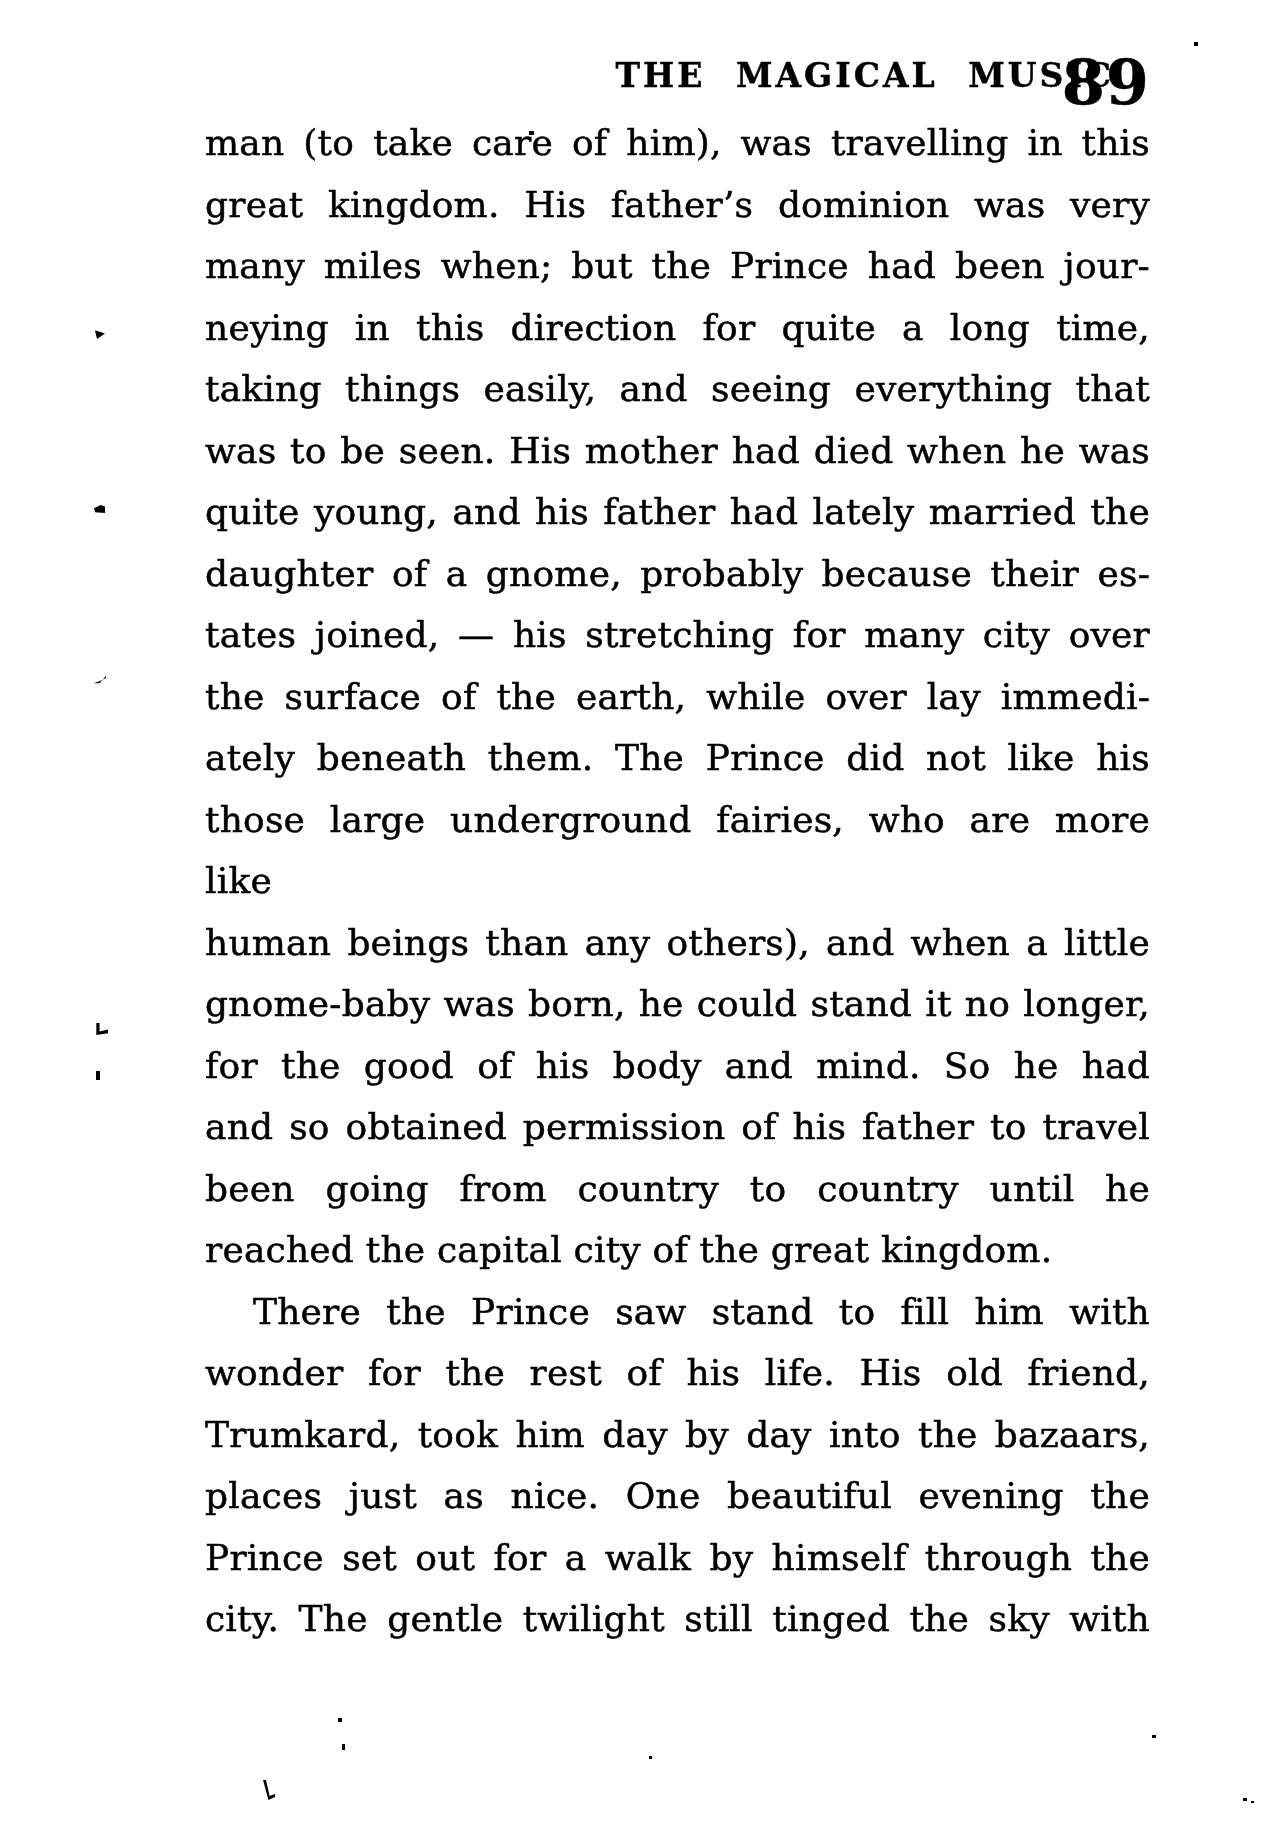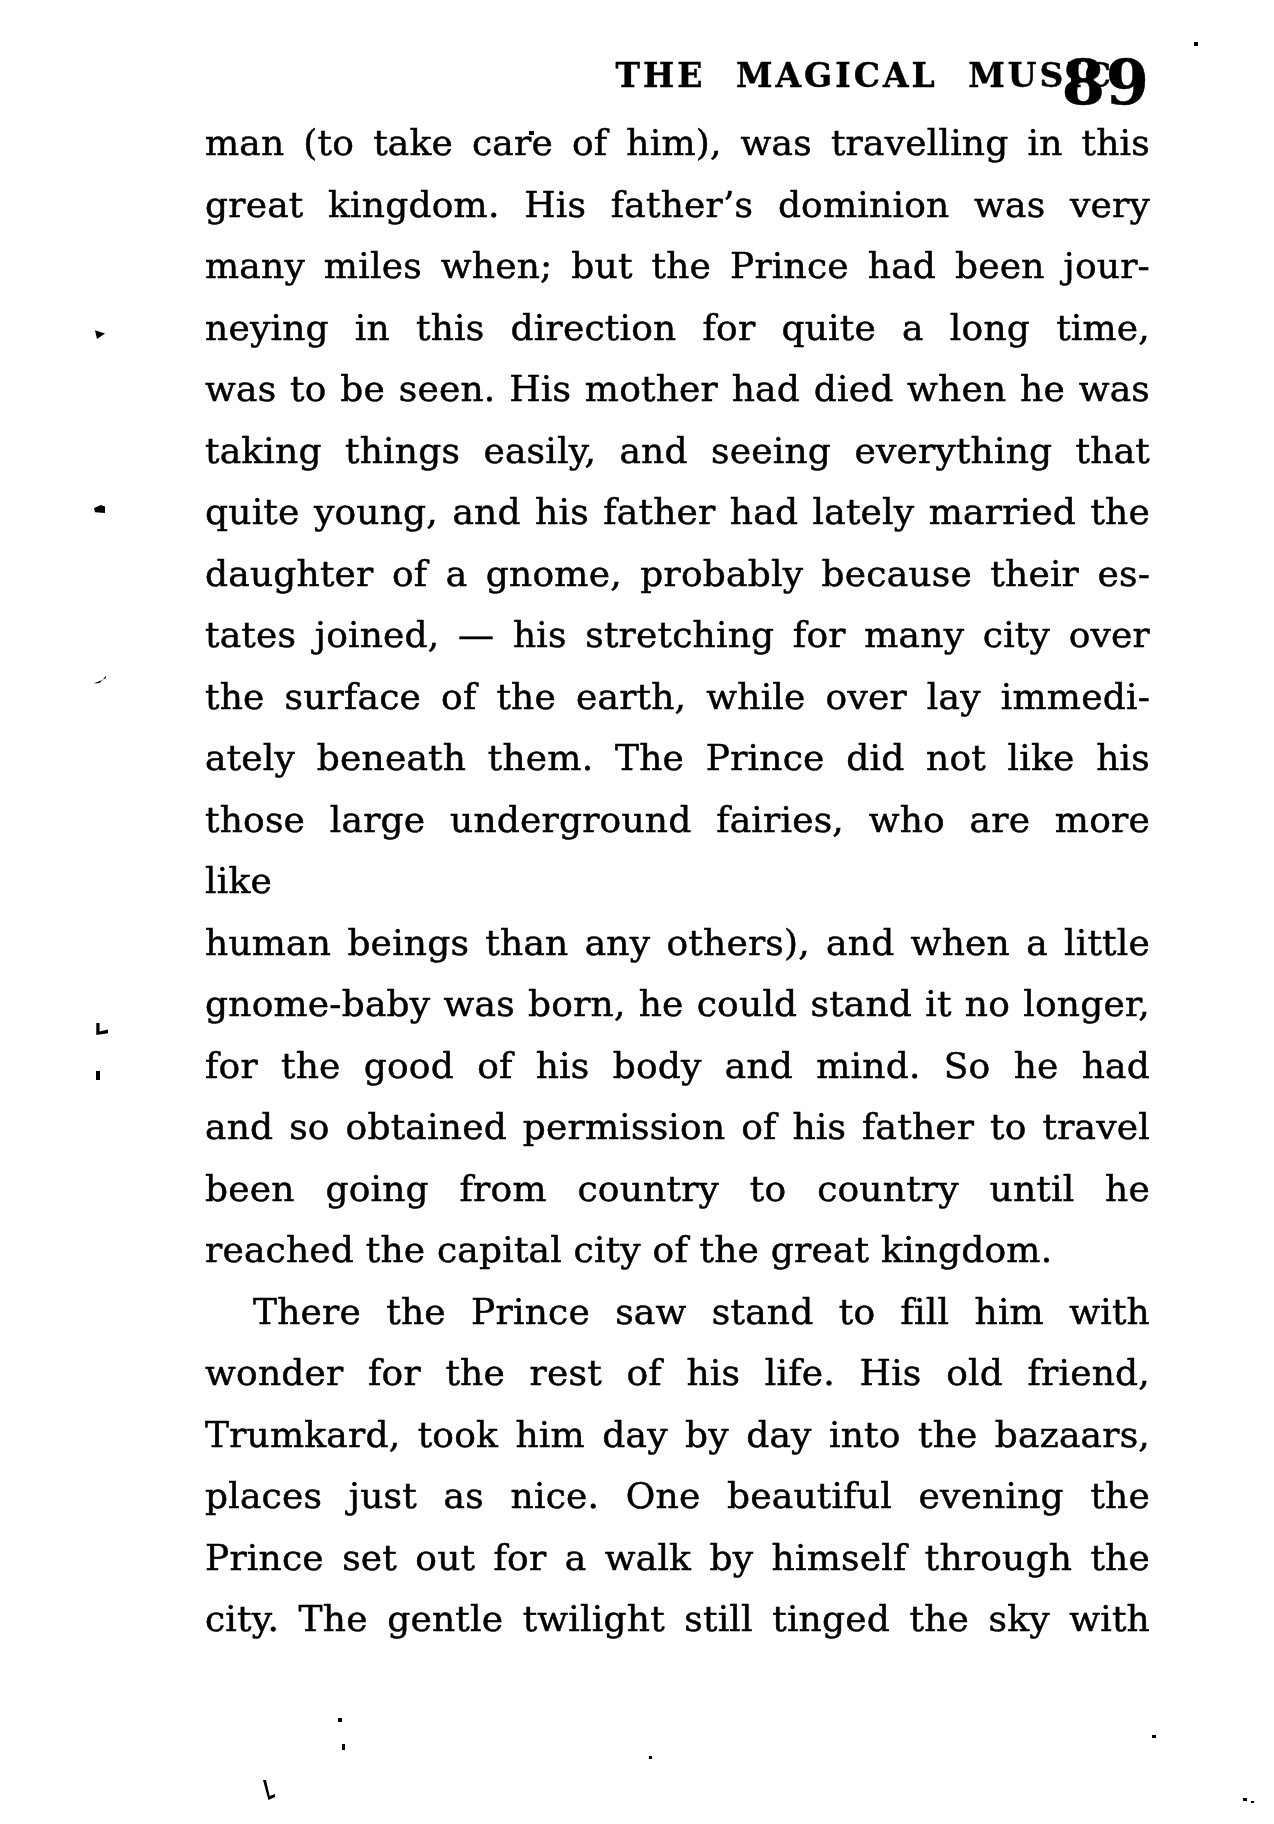--- a/index.html
+++ b/index.html
@@ -96,22 +96,22 @@
   <div class="header-row">
     <div class="running-title">THE MAGICAL MUSIC.</div>
     <div class="page-number">89</div>
   </div>
 
   <div class="body-text">
     <div class="line">man (to take care of him), was travelling in this</div>
     <div class="line">great kingdom.  His father’s dominion was very</div>
     <div class="line">many miles when; but the Prince had been jour-</div>
     <div class="line">neying in this direction for quite a long time,</div>
+    <div class="line">taking things easily, and seeing everything that</div>
     <div class="line">was to be seen.  His mother had died when he was</div>
-    <div class="line">taking things easily, and seeing everything that</div>
     <div class="line">quite young, and his father had lately married the</div>
     <div class="line">daughter of a gnome, probably because their es-</div>
     <div class="line">tates joined, — his stretching for many city over</div>
     <div class="line">the surface of the earth, while over lay immedi-</div>
     <div class="line">ately beneath them.  The Prince did not like his</div>
     <div class="line">those large underground fairies, who are more like</div>
     <div class="line">human beings than any others), and when a little</div>
     <div class="line">gnome-baby was born, he could stand it no longer,</div>
     <div class="line">for the good of his body and mind.  So he had</div>
     <div class="line">and so obtained permission of his father to travel</div>

